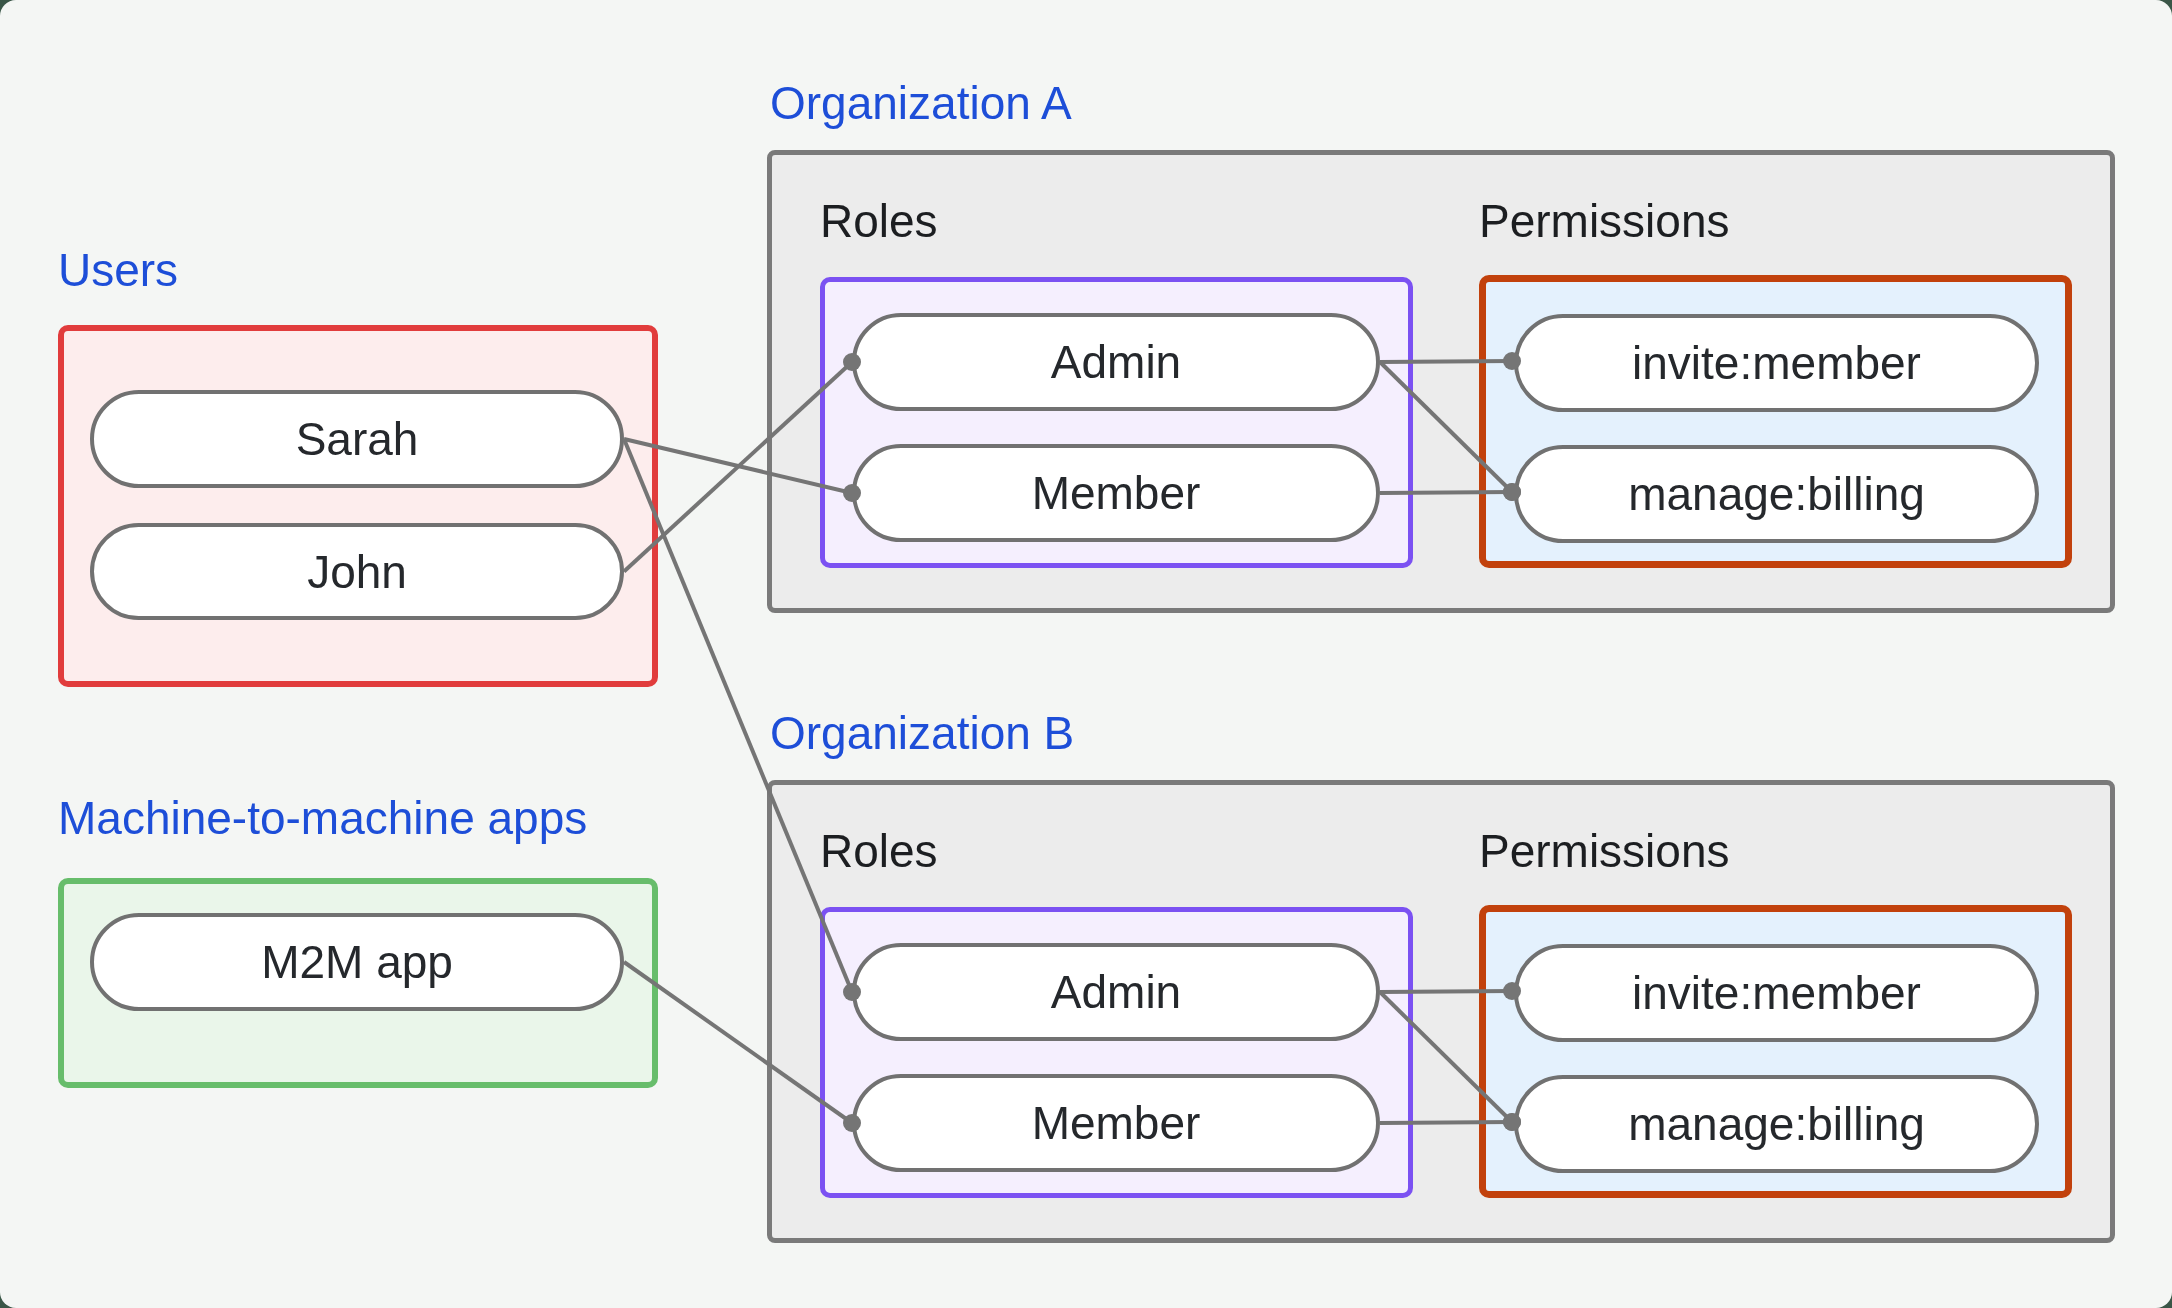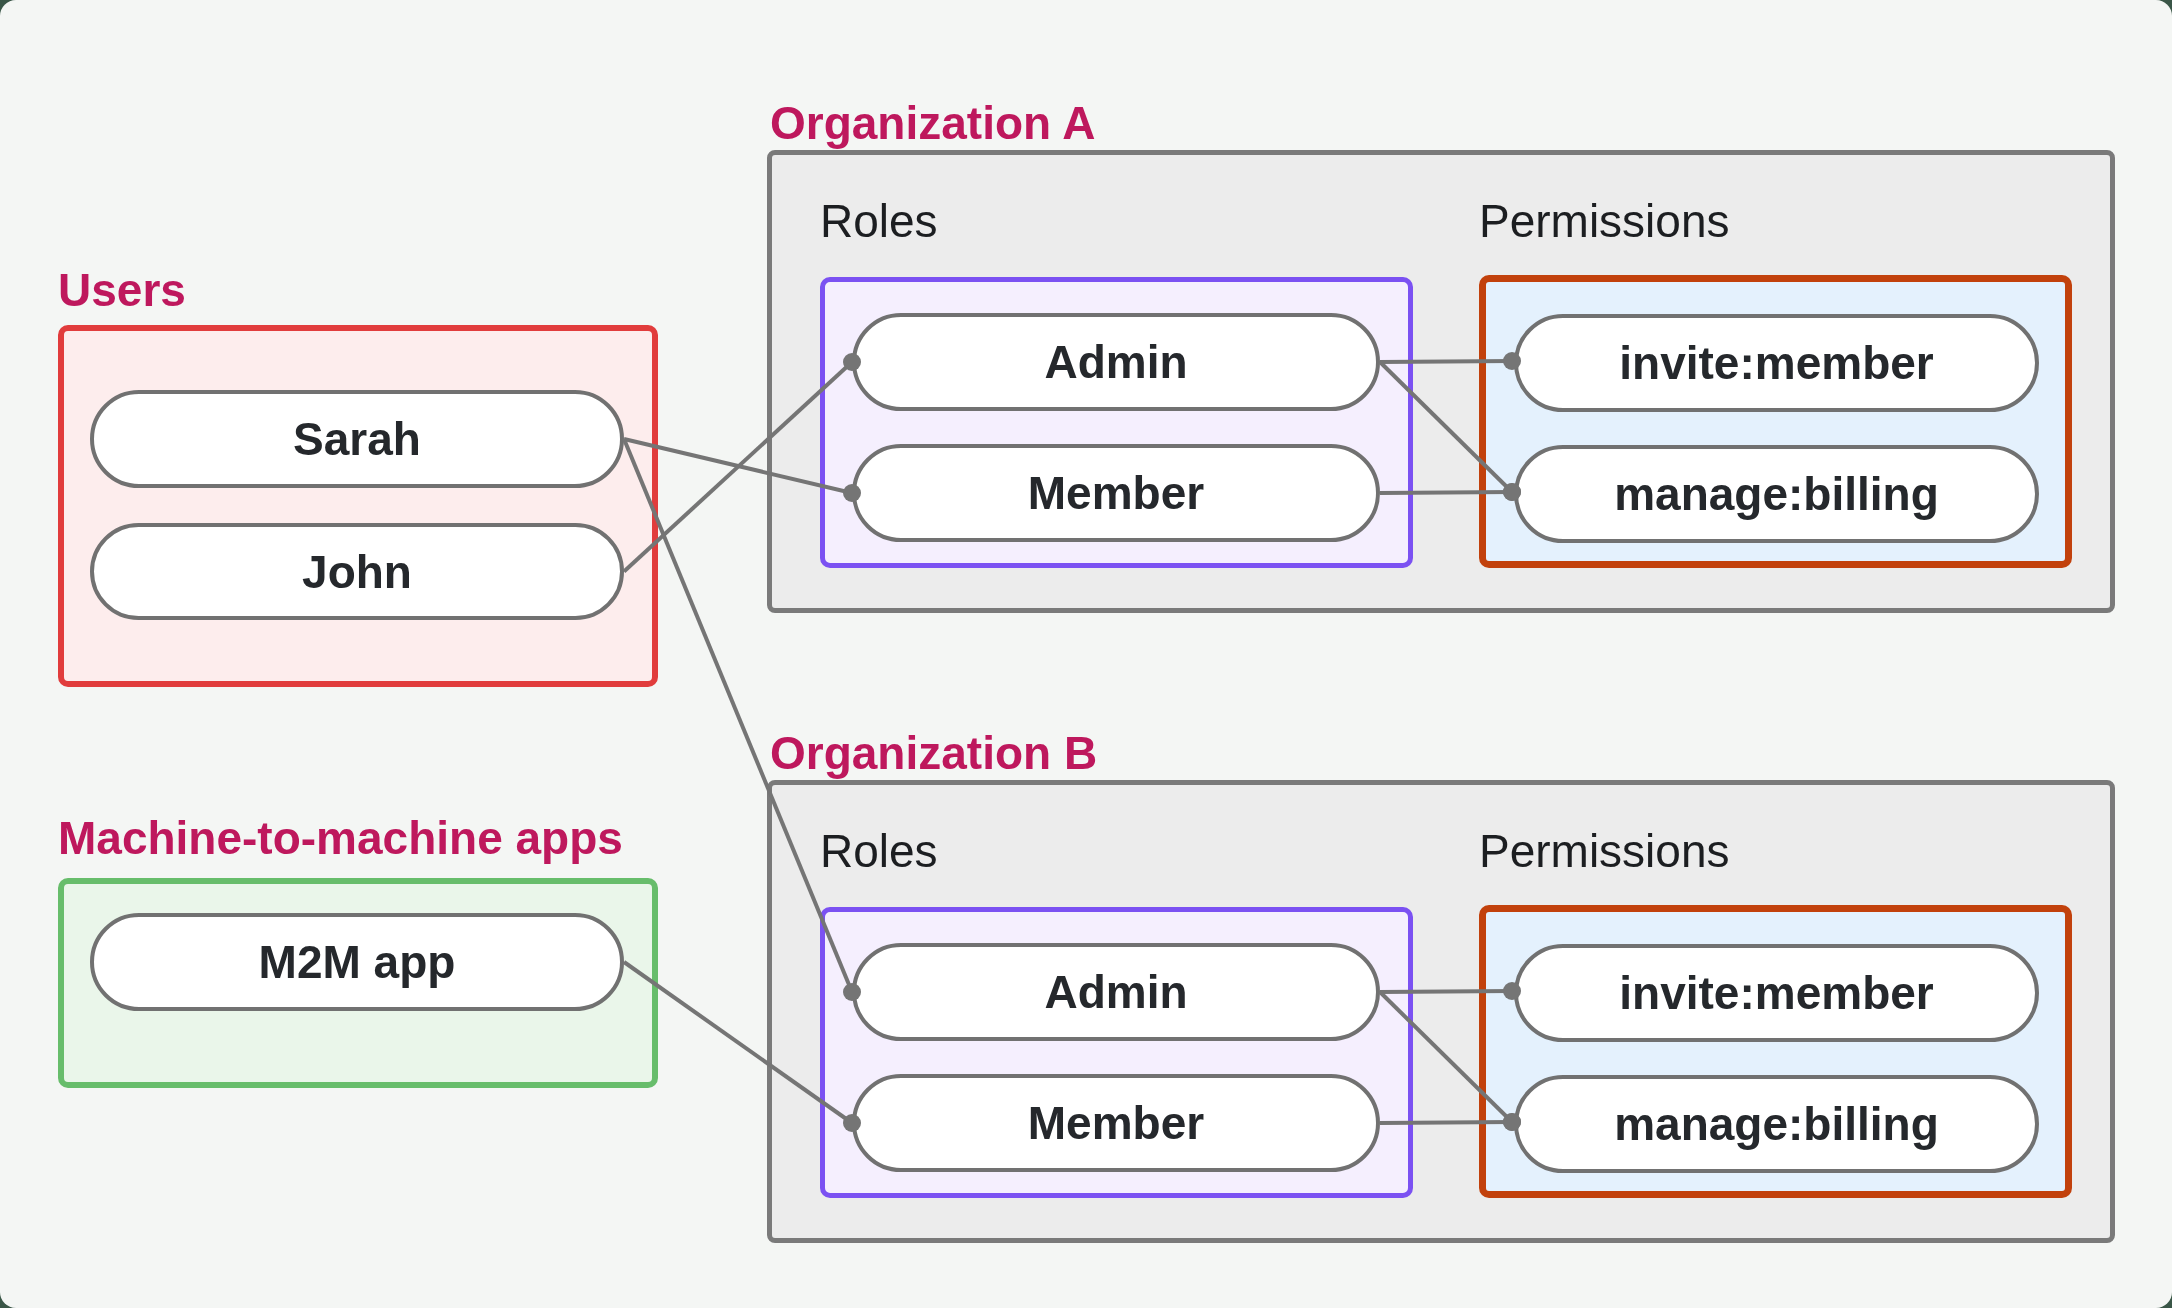--- a/index.html
+++ b/index.html
@@ -14,24 +14,23 @@
   .panel {
     position: absolute;
     inset: 0;
     background: #f4f6f4;
     border-radius: 16px;
   }
   .section-label {
     position: absolute;
     font-size: 46px;
     line-height: 1.12;
-    font-weight: 700;
-    color: #be185d;
+    font-weight: 400;
+    color: #1d4ed8;
     white-space: nowrap;
-    margin-top: 20px;
   }
   .group {
     position: absolute;
     border-radius: 10px;
     box-sizing: border-box;
   }
   .group.red    { border: 6px solid #e13c3c; background: #fdeded; }
   .group.green  { border: 6px solid #67bd6b; background: #eaf6ea; }
   .group.purple { border: 5px solid #7b51f2; background: #f5effe; }
   .group.blue   { border: 7px solid #c2410c; background: #e4f1fd; }
@@ -56,21 +55,20 @@
     background: #ffffff;
     border: 4px solid #717171;
     border-radius: 999px;
     font-size: 46px;
     color: #25282c;
     text-align: center;
     display: flex;
     align-items: center;
     justify-content: center;
     z-index: 2;
-    font-weight: bold;
   }
   #edge-layer {
     position: absolute;
     inset: 0;
     width: 2172px;
     height: 1308px;
     z-index: 5;
     pointer-events: none;
   }
 

